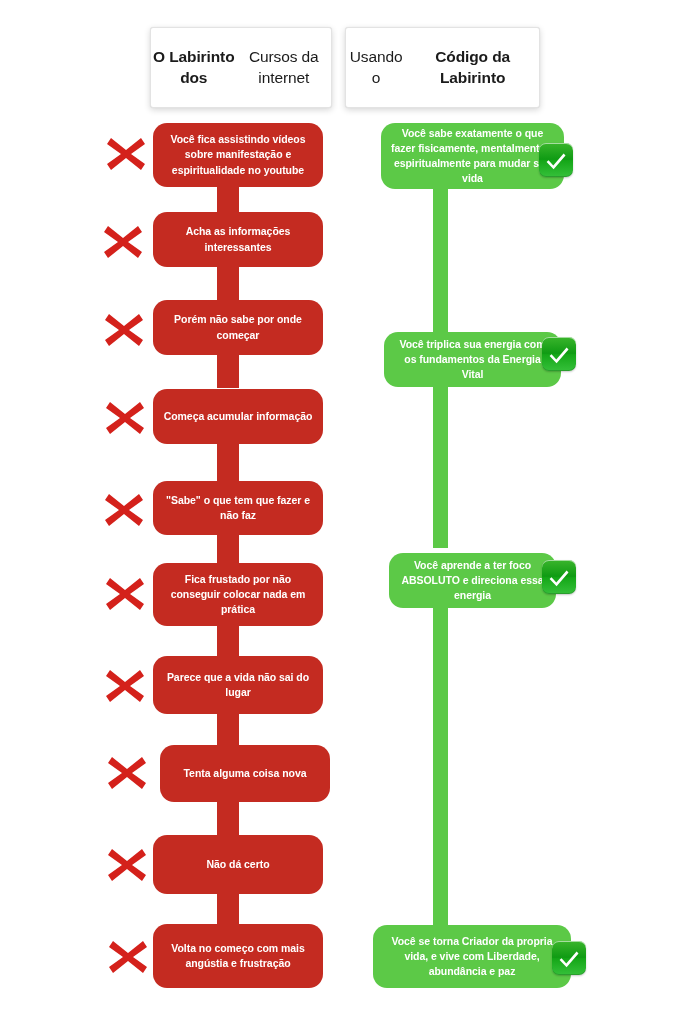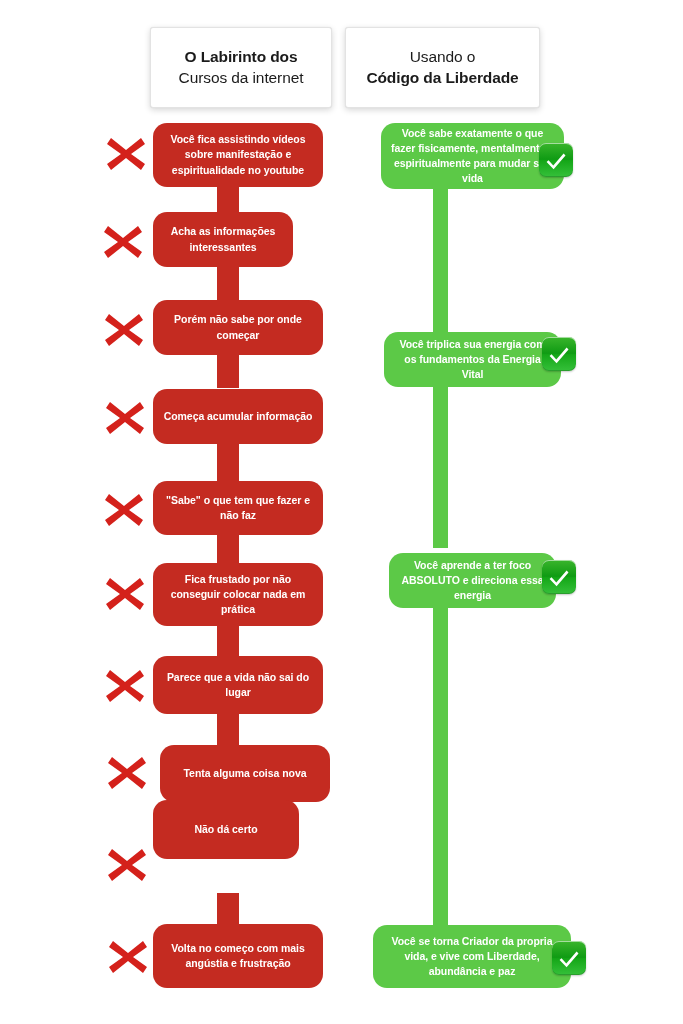--- a/index.html
+++ b/index.html
@@ -26,21 +26,21 @@
   }
 
   
   .header-card {
     position: absolute;
     background: #ffffff;
     border: 1px solid #e3e3e3;
     border-radius: 3px;
     box-shadow: 0 2px 6px rgba(0,0,0,0.16), 0 0 1px rgba(0,0,0,0.10);
     display: flex;
-    flex-direction: column;
+    flex-direction: row;
     align-items: center;
     justify-content: center;
     text-align: center;
     color: #1b1b1b;
     line-height: 1.30;
   }
   .header-card .line {
     display: block;
     font-size: 15.5px;
     letter-spacing: -0.1px;
@@ -112,21 +112,21 @@
 
 <div id="canvas">
 
   <div class="header-card" id="header-left">
     <span class="line bold">O Labirinto dos</span>
     <span class="line">Cursos da internet</span>
   </div>
 
   <div class="header-card" id="header-right">
     <span class="line">Usando o</span>
-    <span class="line bold">Código da Liberdade</span>
+    <span class="line bold">Código da Labirinto</span>
   </div>
 
   <div class="column" id="left-column">
 
     <div class="spine red" style="left:217px; top:186px;  width:22px; height:32px;"></div>
     <div class="spine red" style="left:217px; top:266px;  width:22px; height:35px;"></div>
     <div class="spine red" style="left:217px; top:354px;  width:22px; height:34px;"></div>
     <div class="spine red" style="left:217px; top:443px;  width:22px; height:39px;"></div>
     <div class="spine red" style="left:217px; top:534px;  width:22px; height:30px;"></div>
     <div class="spine red" style="left:217px; top:625px;  width:22px; height:32px;"></div>
@@ -181,42 +181,42 @@
     </div>
     <div class="mark" style="left:105px; top:934px;">
       <svg width="46" height="46" viewBox="0 0 46 46">
           <path d="M8 7 L23 19 L38 7 L42 13 L28 23 L42 33 L38 39 L23 27 L8 39 L4 33 L18 23 L4 13 Z" fill="#D4211B"></path>
         </svg>
     </div>
 
     <div class="flow-box red" style="left:153px; top:123px; width:170px; height:64px;">
       <span class="txt">Você fica assistindo vídeos sobre manifestação e espiritualidade no youtube</span>
     </div>
-    <div class="flow-box red" style="left:153px; top:212px; width:140px; height:55px;">
+    <div class="flow-box red" style="left:153px; top:212px; width:170px; height:55px;">
       <span class="txt">Acha as informações interessantes</span>
     </div>
     <div class="flow-box red" style="left:153px; top:300px; width:170px; height:55px;">
       <span class="txt">Porém não sabe por onde começar</span>
     </div>
     <div class="flow-box red" style="left:153px; top:389px; width:170px; height:55px;">
       <span class="txt">Começa acumular informação</span>
     </div>
     <div class="flow-box red" style="left:153px; top:481px; width:170px; height:54px;">
       <span class="txt">"Sabe" o que tem que fazer e não faz</span>
     </div>
     <div class="flow-box red" style="left:153px; top:563px; width:170px; height:63px;">
       <span class="txt">Fica frustado por não conseguir colocar nada em prática</span>
     </div>
     <div class="flow-box red" style="left:153px; top:656px; width:170px; height:58px;">
       <span class="txt">Parece que a vida não sai do lugar</span>
     </div>
     <div class="flow-box red" style="left:160px; top:745px; width:170px; height:57px;">
       <span class="txt">Tenta alguma coisa nova</span>
     </div>
-    <div class="flow-box red" style="left:153px; top:800px; width:146px; height:59px;justify-content:flex-end;">
+    <div class="flow-box red" style="left:153px; top:835px; width:170px; height:59px;justify-content:flex-end;">
       <span class="txt">Não dá certo</span>
     </div>
     <div class="flow-box red" style="left:153px; top:924px; width:170px; height:64px;">
       <span class="txt">Volta no começo com mais angústia e frustração</span>
     </div>
   </div>
 
   <div class="column" id="right-column">
 
     <div class="spine green" style="left:433px; top:188px; width:15px; height:145px;"></div>

